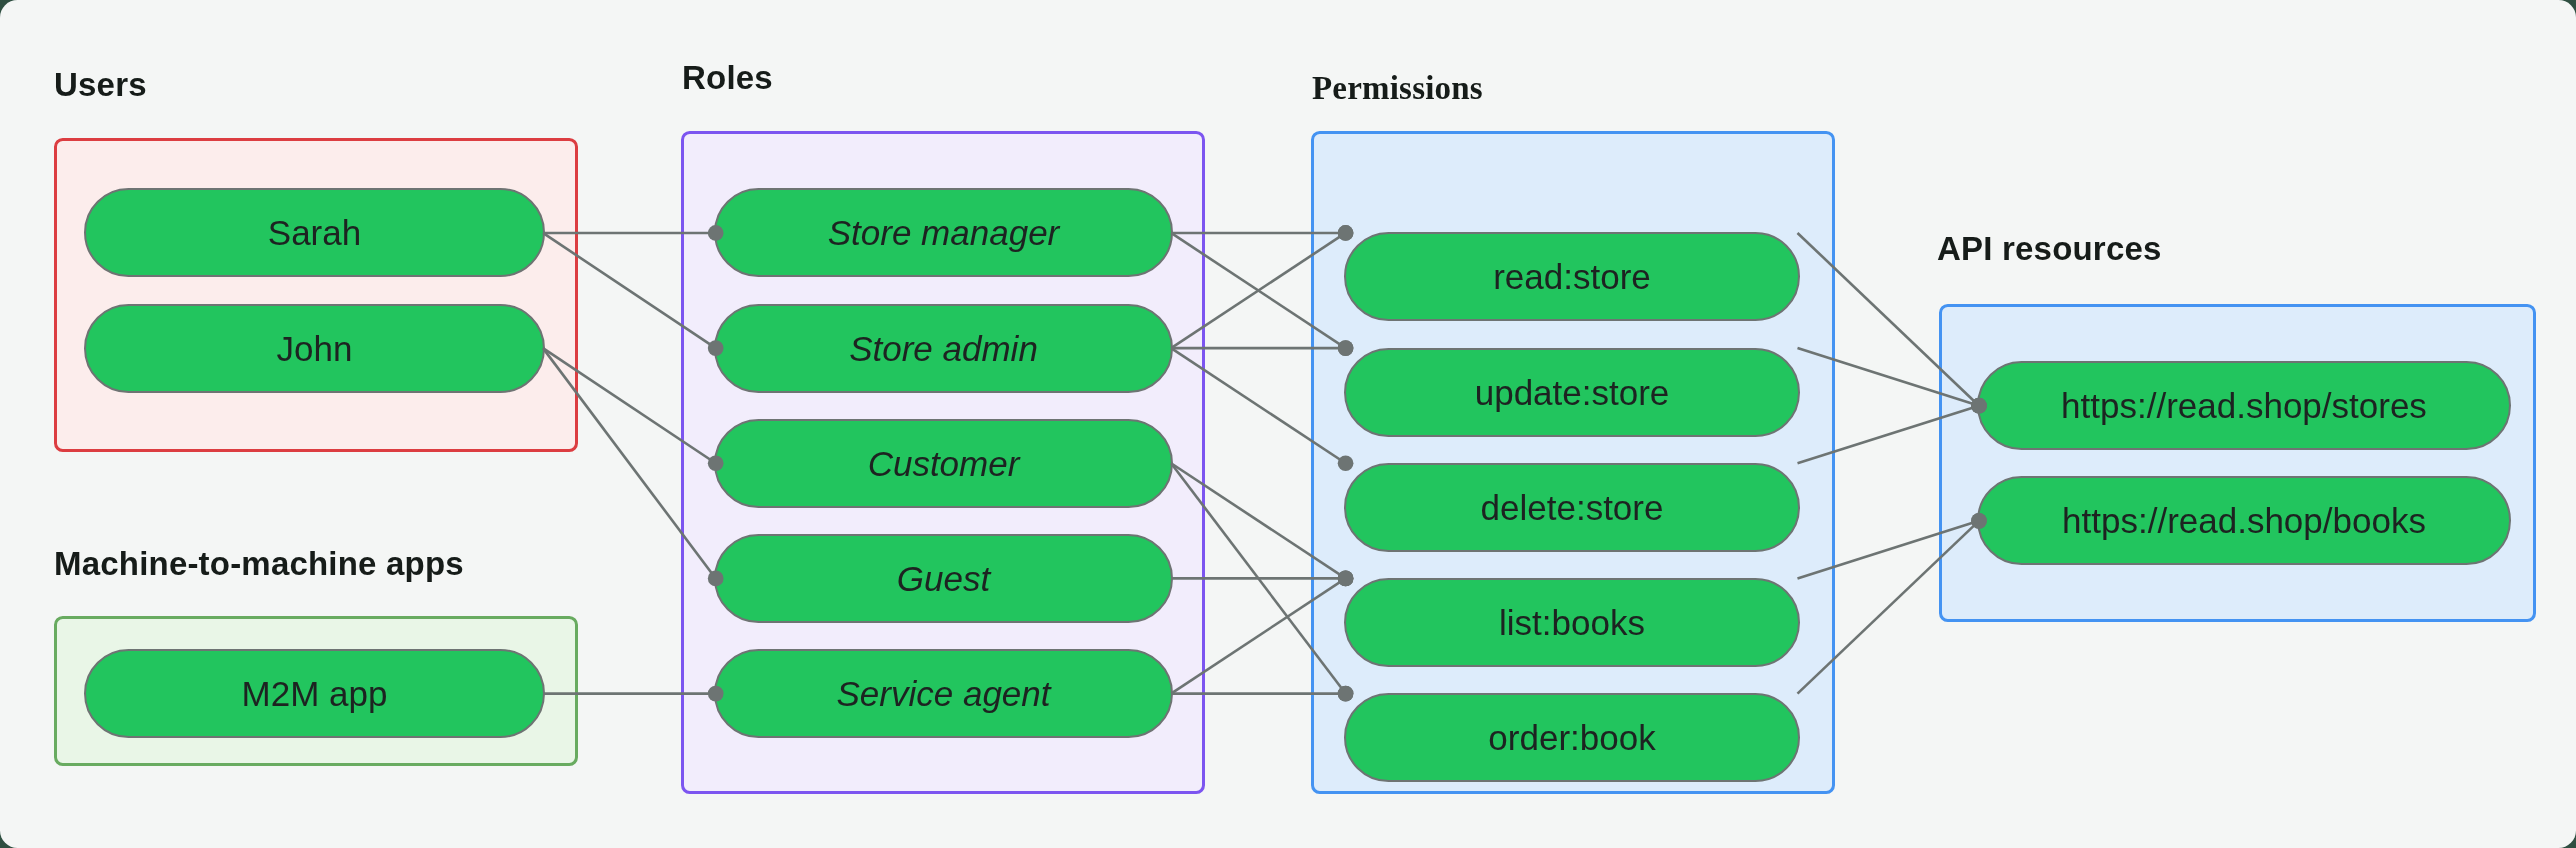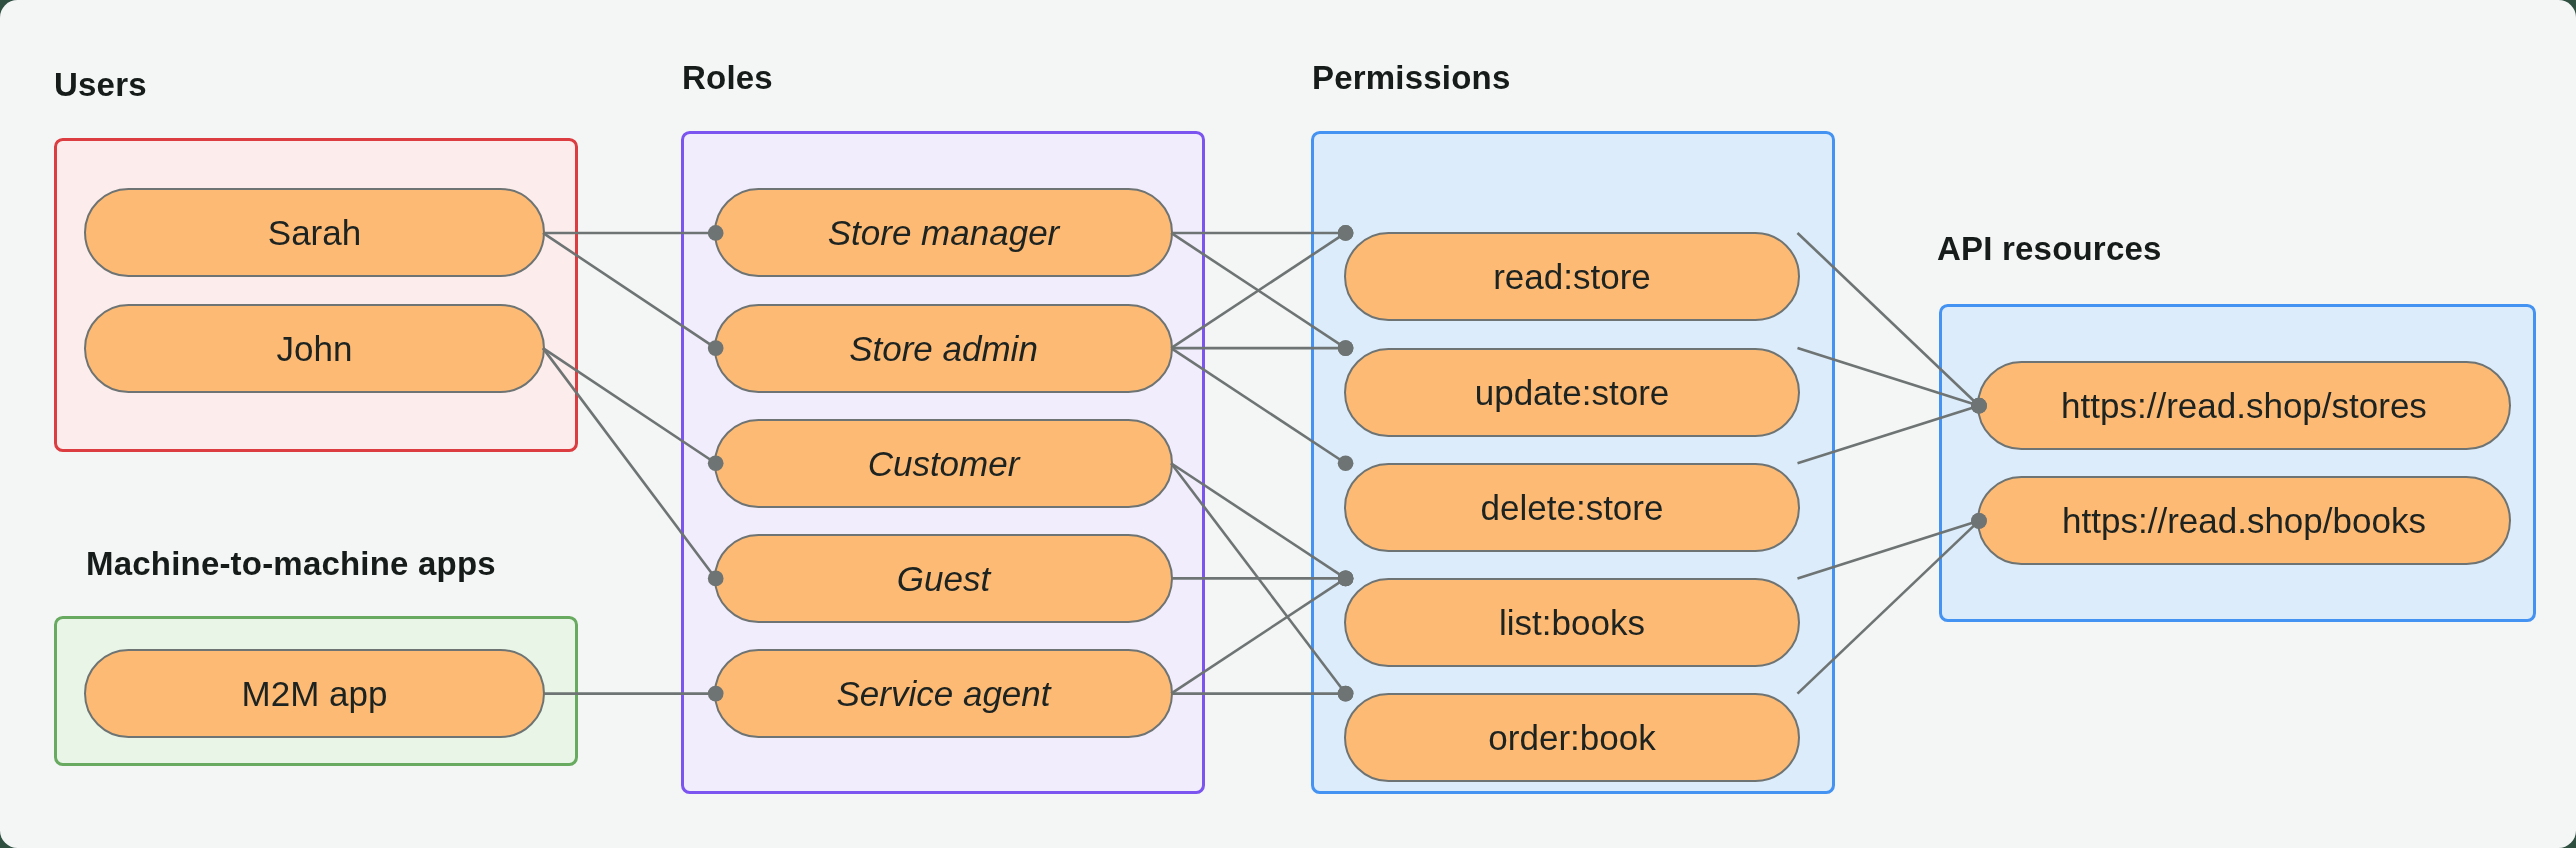--- a/index.html
+++ b/index.html
@@ -28,29 +28,29 @@
     border-radius: 8.7px;
     box-sizing: border-box;
   }
   .box-users       { left: 54px;   top: 138px; width: 524px; height: 314px; background: #fcedec; border: 3.5px solid #dc3d41; }
   .box-m2m         { left: 54px;   top: 616px; width: 524px; height: 150px; background: #e9f6e7; border: 3.5px solid #68ab60; }
   .box-roles       { left: 681px;  top: 131px; width: 524px; height: 663px; background: #f2edfc; border: 3.5px solid #7c55f0; }
   .box-permissions { left: 1311px; top: 131px; width: 524px; height: 663px; background: #ddecfb; border: 3.5px solid #4493f2; }
   .box-api         { left: 1939px; top: 304px; width: 597px; height: 318px; background: #ddecfb; border: 3.5px solid #4493f2; }
 
   .label-users       { left: 54px;   top: 66px;  }
-  .label-m2m         { left: 54px;   top: 545px; margin-left: 32px; }
+  .label-m2m         { left: 54px;   top: 545px; }
   .label-roles       { left: 682px;  top: 59px;  }
-  .label-permissions { left: 1312px; top: 59px;  }
+  .label-permissions { left: 1312px; top: 70px; font-family: Liberation Serif, serif;  }
   .label-api         { left: 1937px; top: 230px; text-align: right; }
 
   .pill {
     position: absolute;
     height: 89px;
-    background: #fdba74;
+    background: #22c55e;
     border: 2.6px solid #6e7473;
     border-radius: 45px;
     box-sizing: border-box;
     display: flex;
     align-items: center;
     justify-content: center;
     font-size: 35px;
     color: #1d2321;
     white-space: nowrap;
   }

